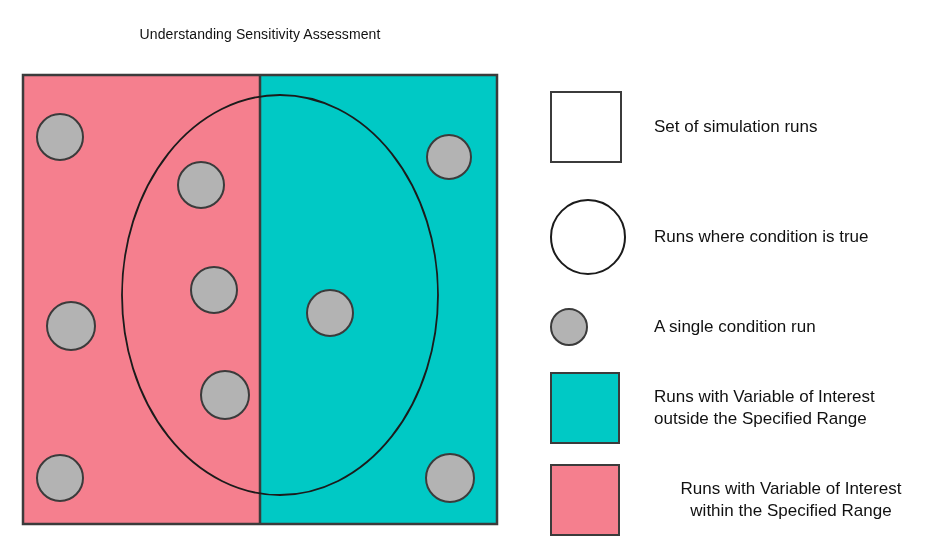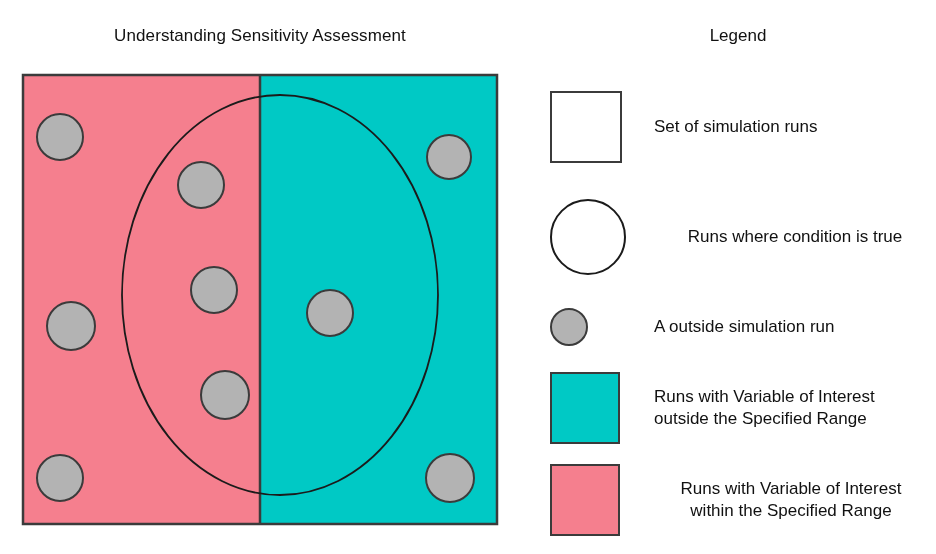--- a/index.html
+++ b/index.html
@@ -21,21 +21,21 @@
     left: 0; top: 0;
     width: 936px;
     height: 554px;
   }
   .diagram-title {
     position: absolute;
     left: 0;
     width: 520px;
     top: 26px;
     text-align: center;
-    font-size: 17px;
+    font-size: 14px;
     letter-spacing: 0.1px;
     color: #111111;
     white-space: nowrap;
   }
   .legend-title {
     position: absolute;
     left: 540px;
     width: 396px;
     top: 26px;
     text-align: center;
@@ -111,21 +111,20 @@
     padding-right: 8px;
   }
 </style>
 </head>
 <body>
 
 <div id="stage">
 
   <div class="diagram-title">Understanding Sensitivity Assessment</div>
 
-  <div class="legend-title">Legend</div>
 
   <svg class="venn" width="520" height="554" viewBox="0 0 520 554">
 
     <rect id="region-within" x="23" y="75" width="237" height="449" fill="#F57F8E"></rect>
 
     <rect id="region-outside" x="260" y="75" width="237" height="449" fill="#00C9C5"></rect>
 
     <rect id="set-box" x="23" y="75" width="474" height="449" fill="none" stroke-width="2.5" stroke="#3B3B3B"></rect>
 
     <line id="region-divider" x1="260" y1="75" x2="260" y2="524" stroke-width="2.5" stroke="#3B3B3B"></line>
@@ -147,32 +146,32 @@
 
   <div class="legend-list">
 
     <div class="legend-row" style="top:0px;height:104px;">
       <div class="legend-swatch-cell">
         <div class="sw-square"></div>
       </div>
       <div class="legend-label">Set of simulation runs</div>
     </div>
 
-    <div class="legend-row" style="top:110px;height:104px;text-align:center;">
+    <div class="legend-row" style="top:110px;height:104px;">
       <div class="legend-swatch-cell">
         <div class="sw-circle-open"></div>
       </div>
       <div class="legend-label">Runs where condition is true</div>
     </div>
 
     <div class="legend-row" style="top:212px;height:80px;">
       <div class="legend-swatch-cell">
         <div class="sw-circle-gray"></div>
       </div>
-      <div class="legend-label">A outside simulation run</div>
+      <div class="legend-label">A single condition run</div>
     </div>
 
     <div class="legend-row" style="top:283px;height:100px;">
       <div class="legend-swatch-cell">
         <div class="sw-fill" id="sw-teal" style="background: rgb(0, 201, 197);"></div>
       </div>
       <div class="legend-label">Runs with Variable of Interest<br>outside the Specified Range</div>
     </div>
 
     <div class="legend-row" style="top:375px;height:100px;">

